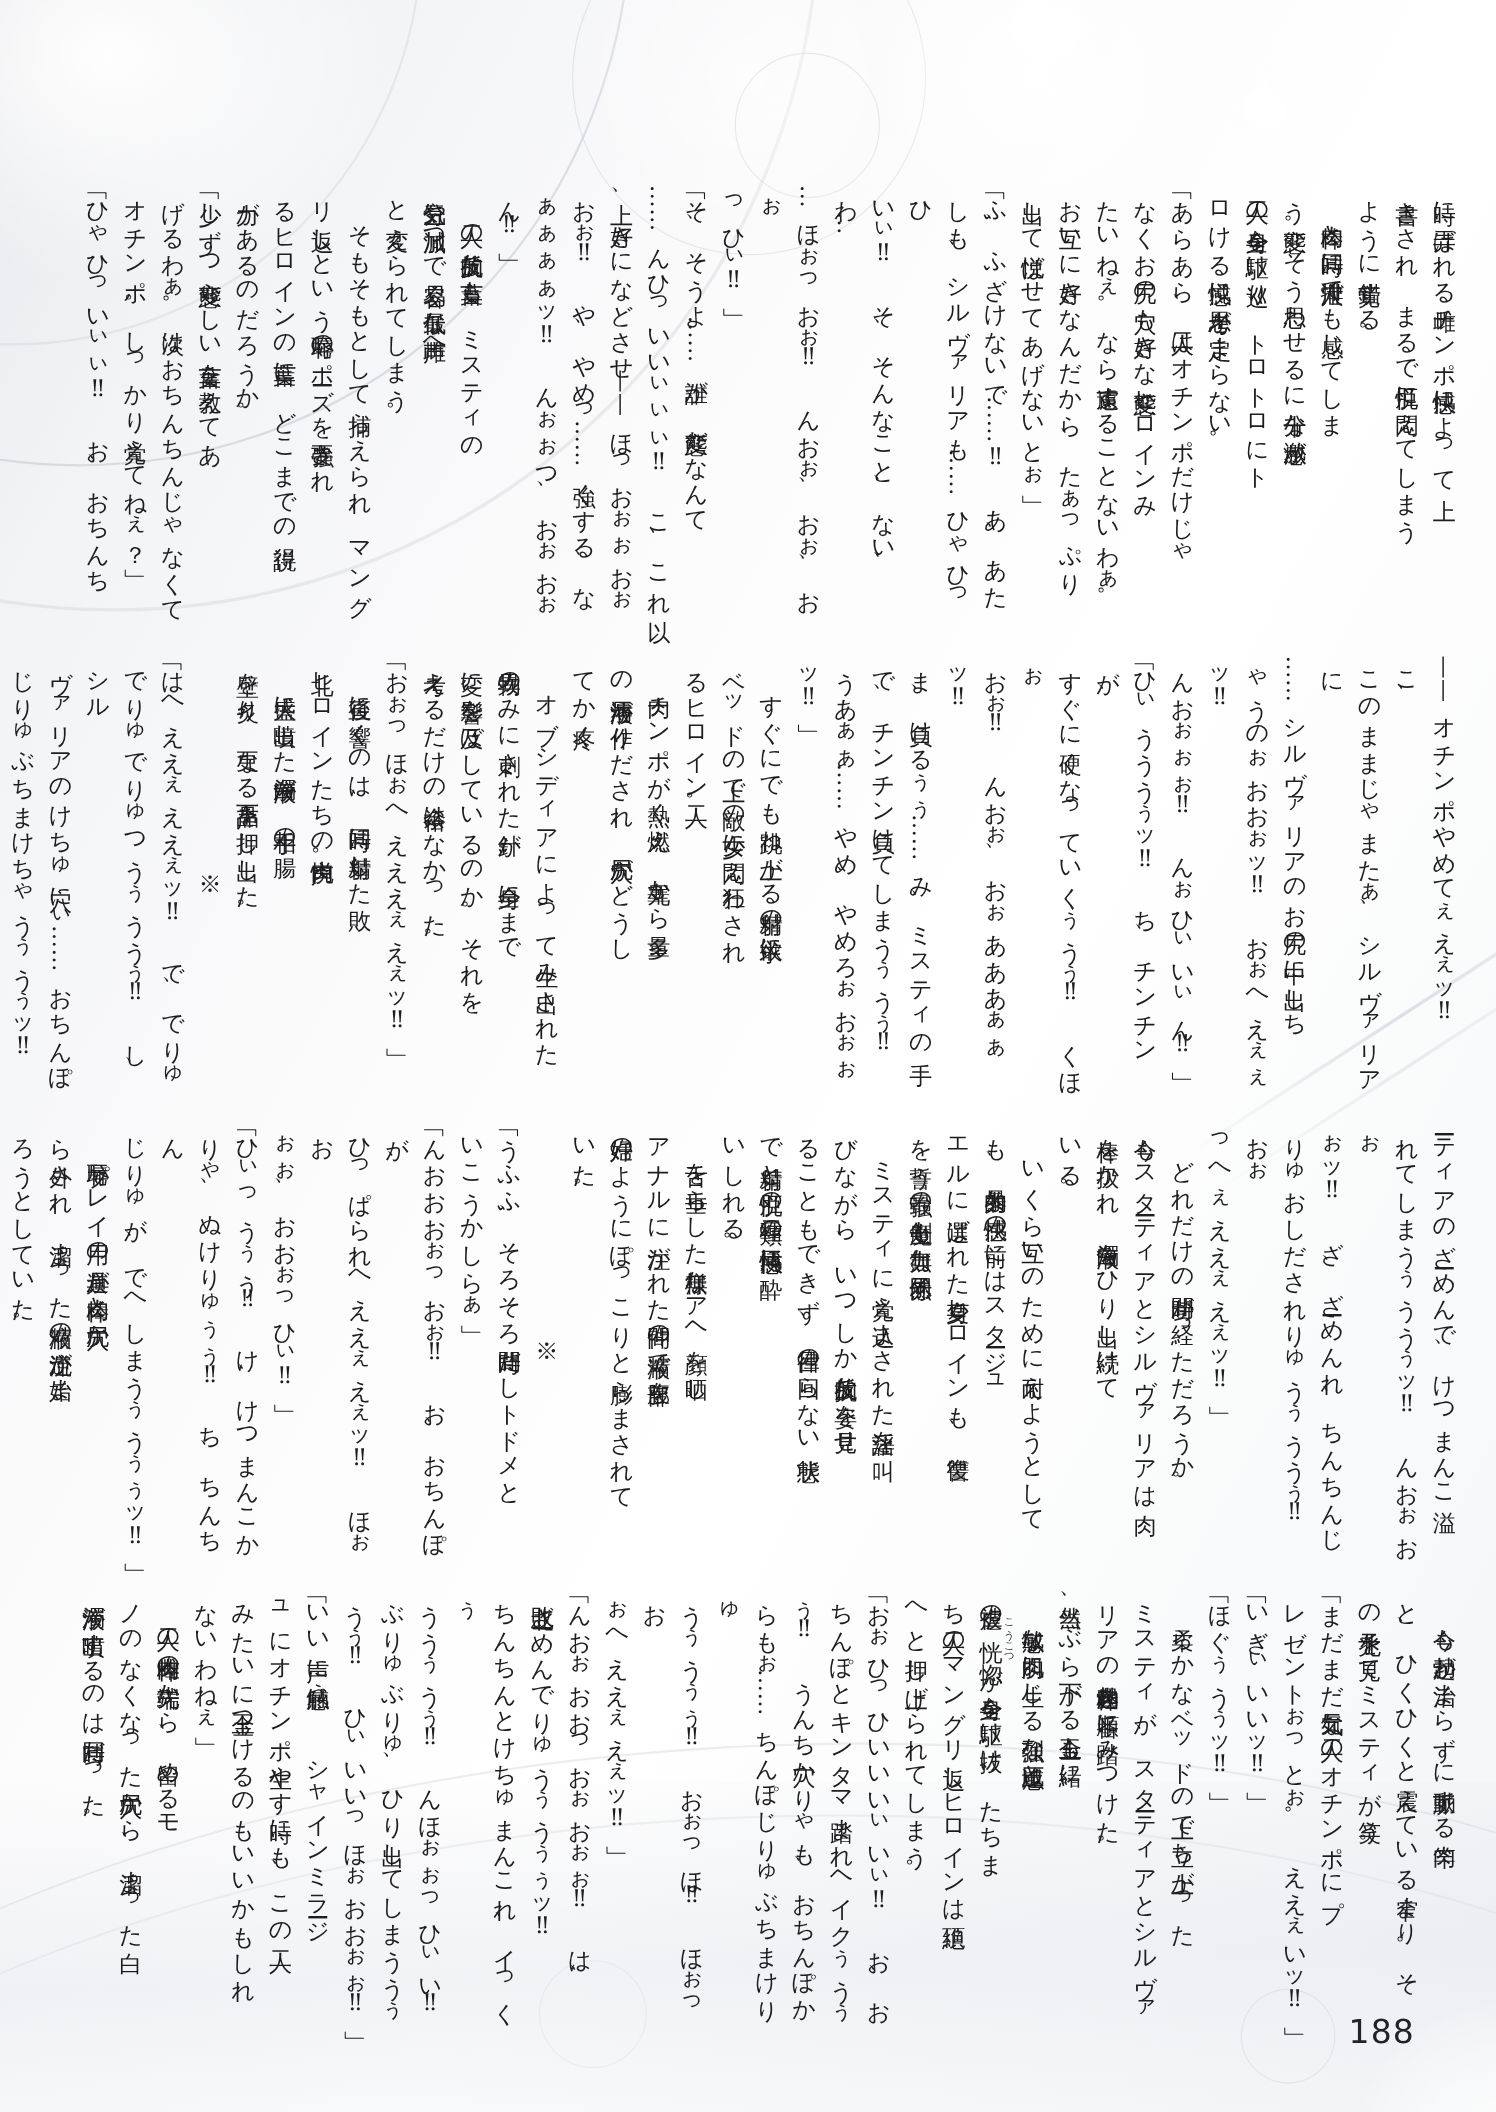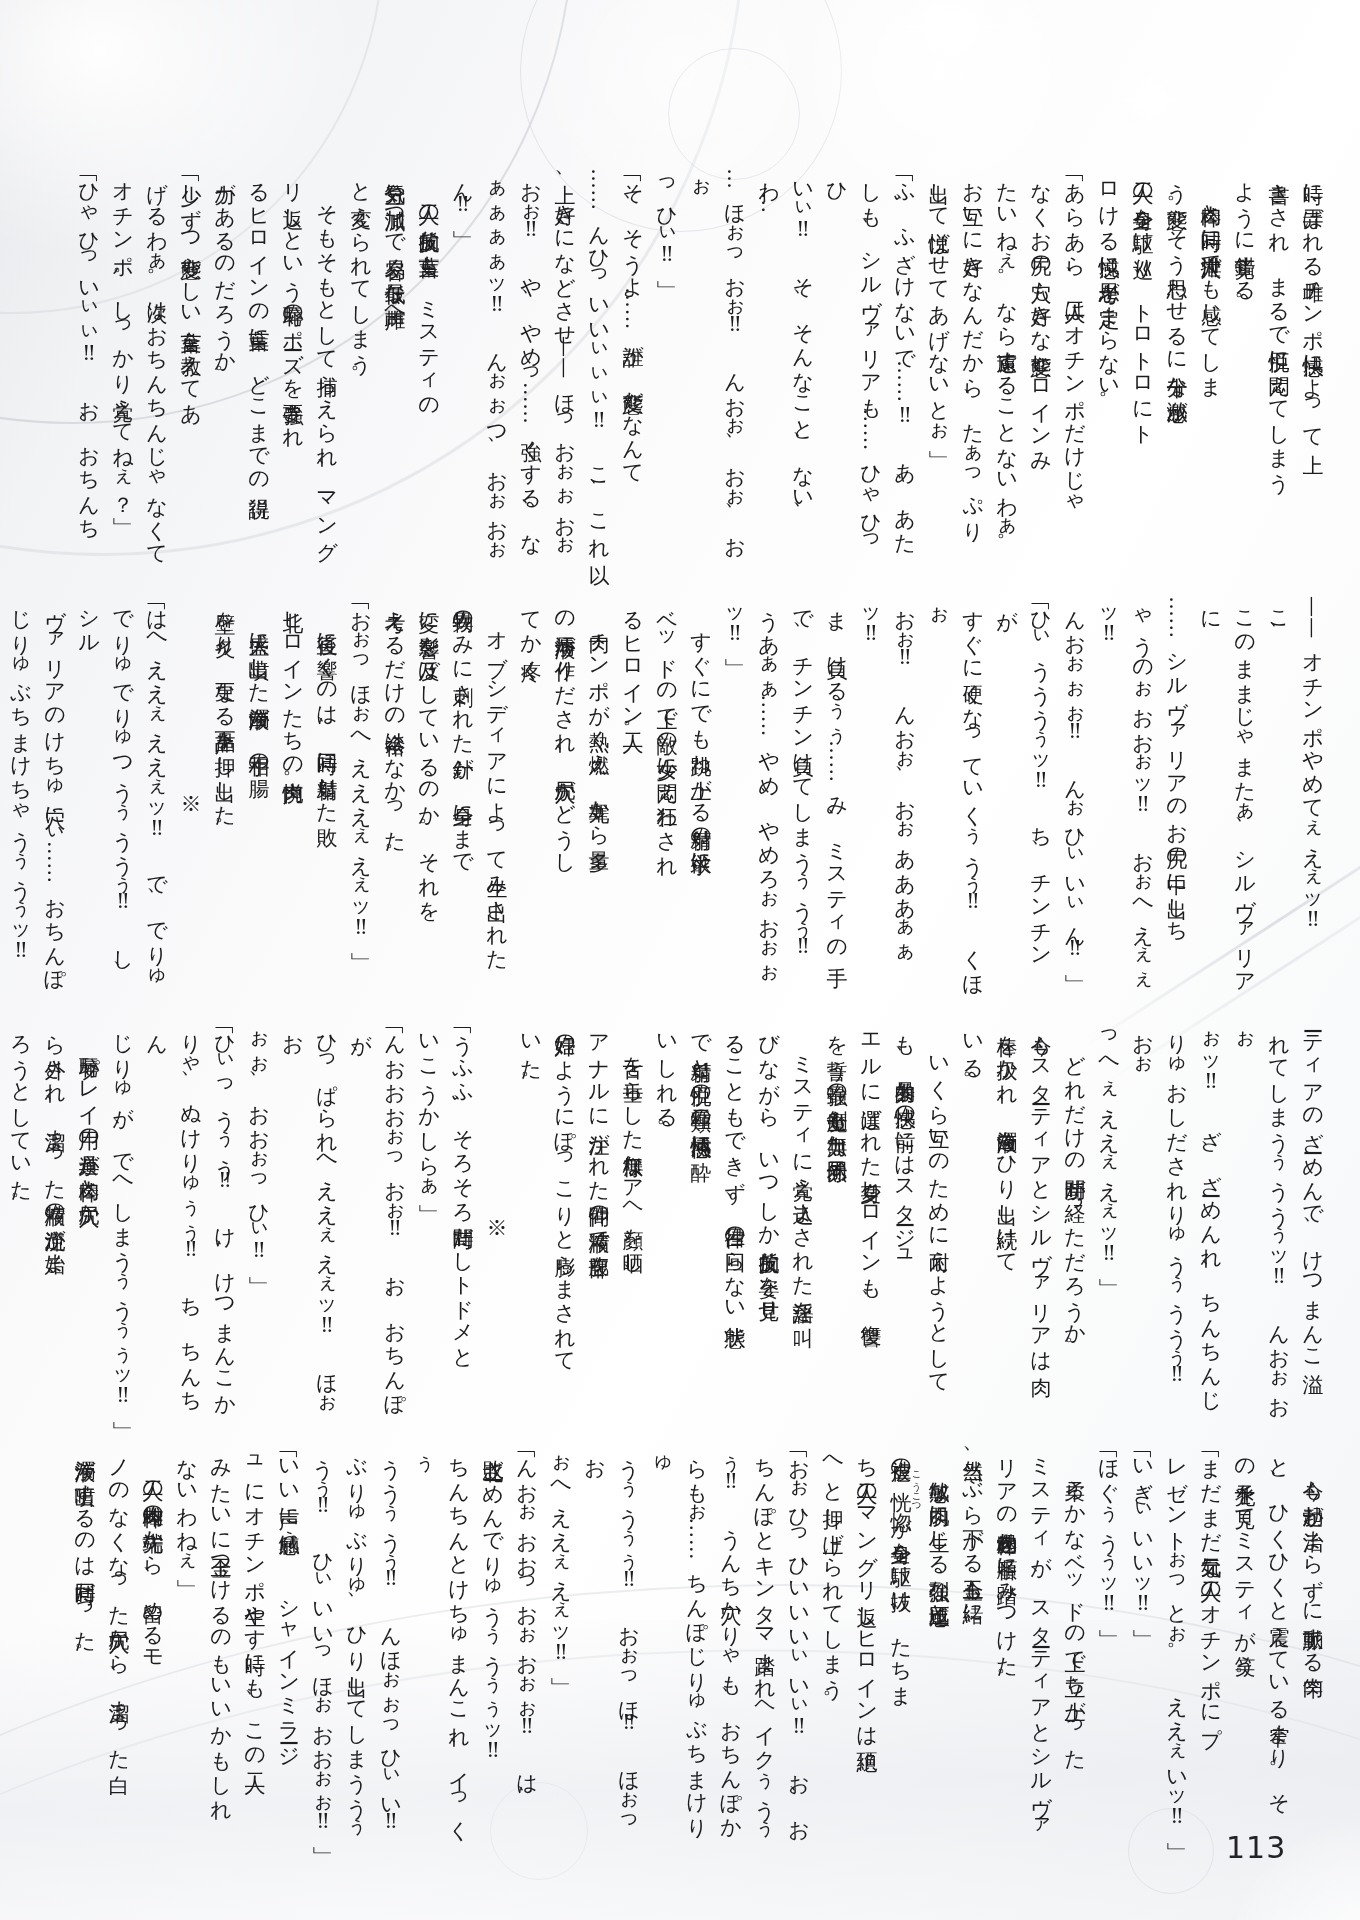--- a/index.html
+++ b/index.html
@@ -223,14 +223,14 @@
         <div class="tcol">「いい声に感触ぅ。　シャインミラージ</div>
         <div class="tcol">ュにオチンポ生やす時にも、この二人</div>
         <div class="tcol">みたいに金玉つけるのもいいかもしれ</div>
         <div class="tcol">ないわねぇ」</div>
         <div class="tcol">　二人の雌肉棒の先端から、留めるモ</div>
         <div class="tcol">ノのなくなった尻穴から、溜まった白</div>
         <div class="tcol">濁液が噴出するのは同時だった。</div>
       </section>
   </main>
 
-  <div class="page-number">113</div>
+  <div class="page-number">188</div>
 </div>
 
 </body></html>

